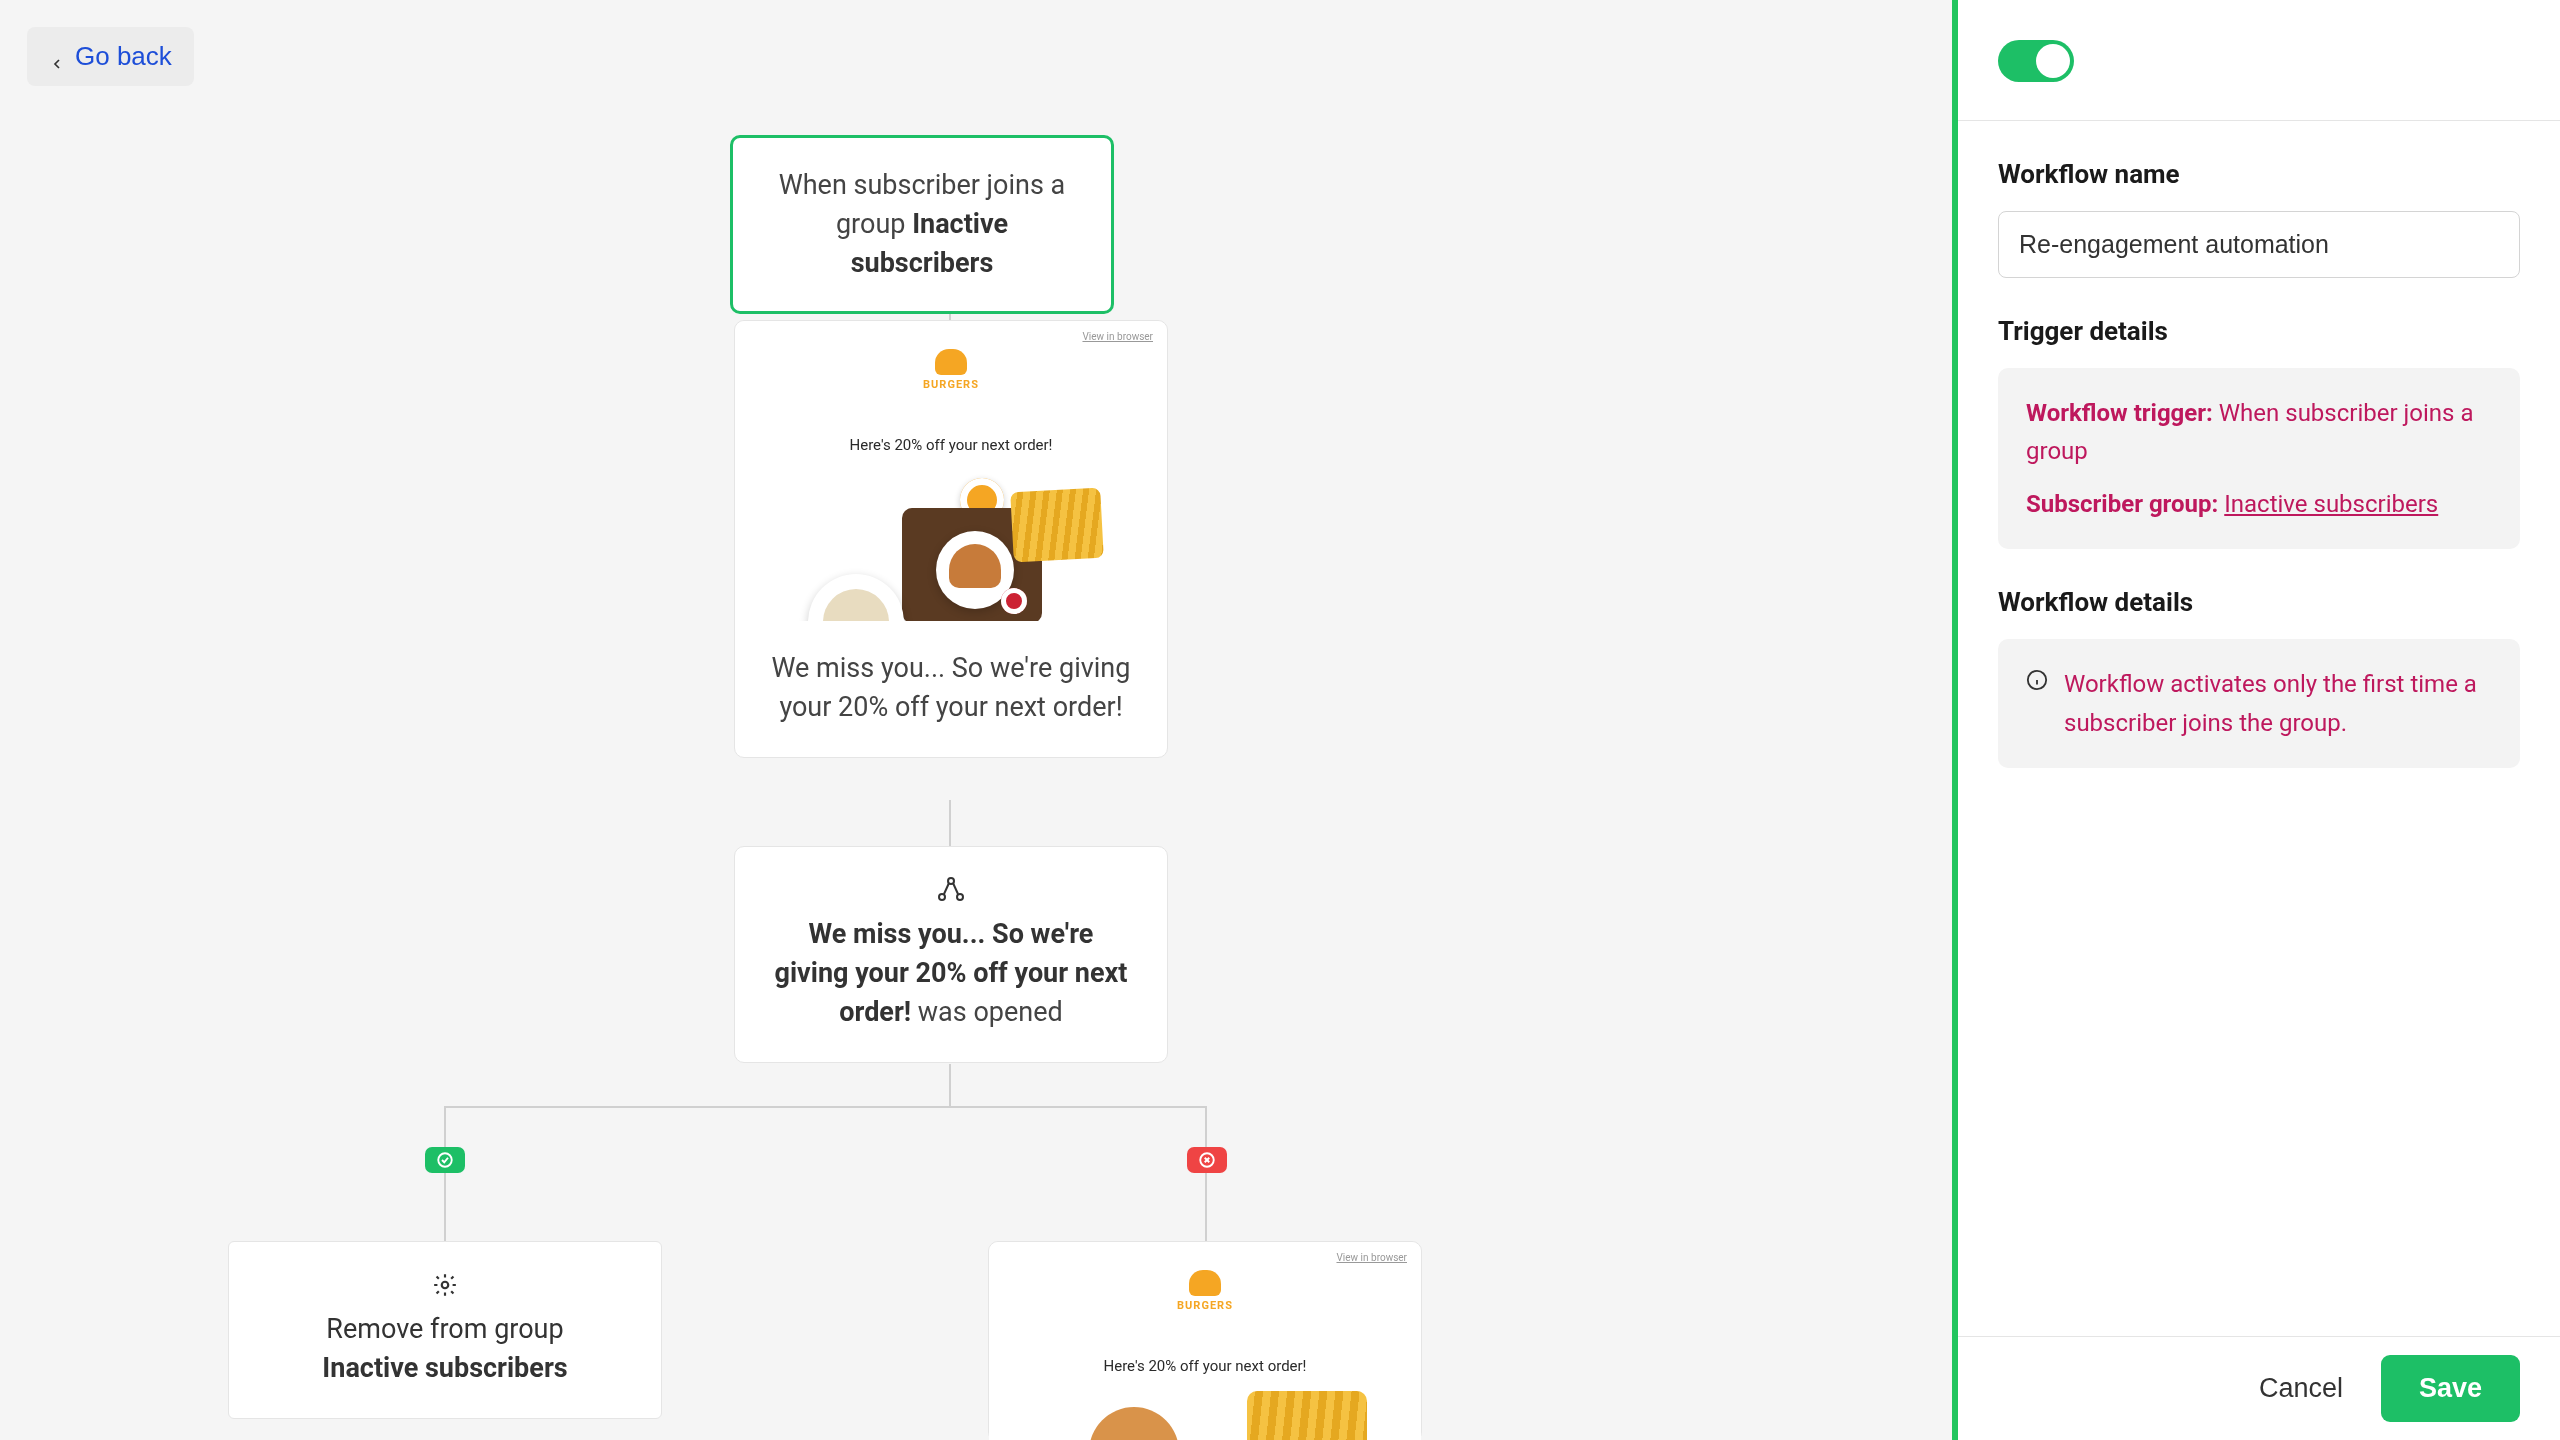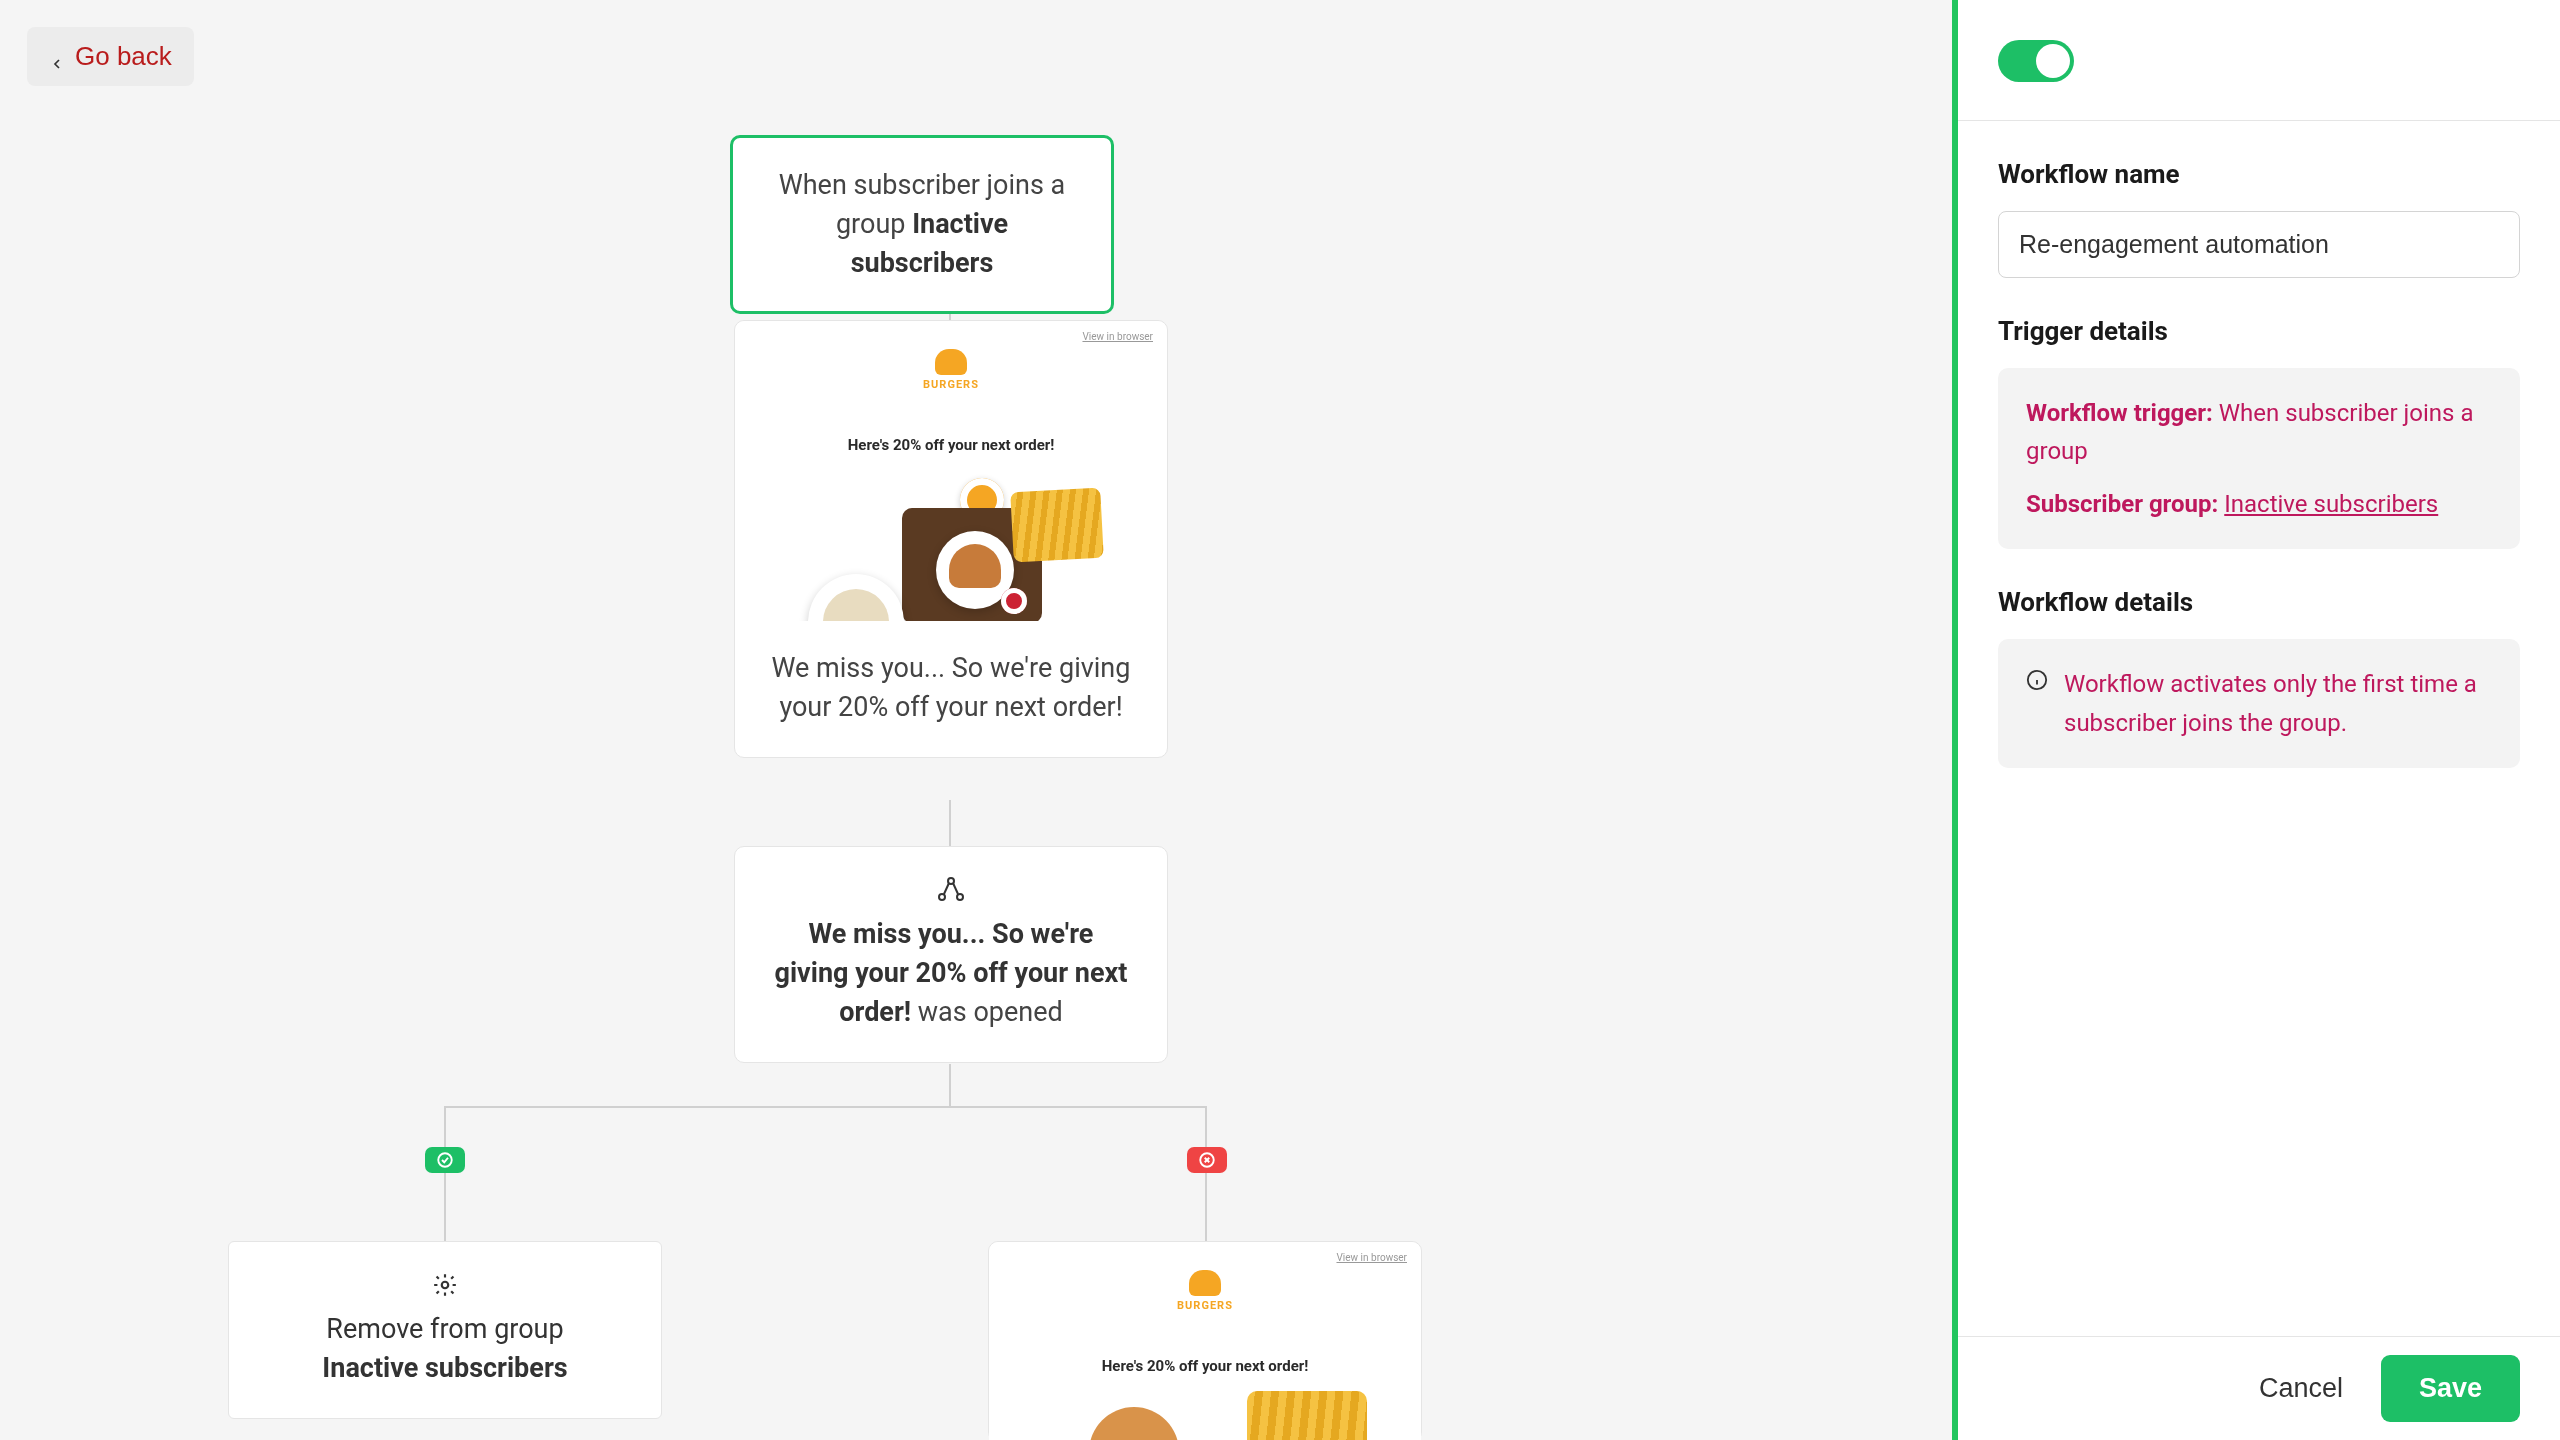--- a/index.html
+++ b/index.html
@@ -23,21 +23,21 @@
     left: 27px;
     background: #ececec;
     border: none;
     border-radius: 8px;
     padding: 14px 22px;
     display: flex;
     align-items: flex-end;
     gap: 10px;
     font-size: 26px;
     font-weight: 500;
-    color: #b91c1c;
+    color: #1d4ed8;
     cursor: pointer;
   }
   .go-back svg { width: 16px; height: 16px; }
 
   .flow {
     position: relative;
     width: 100%;
     height: 100%;
   }
   .node {
@@ -93,21 +93,21 @@
   }
   .logo-text {
     font-size: 11px; font-weight: 700;
     color: #f5a623; letter-spacing: 1px;
     margin-top: 3px;
   }
   .offer-text {
     position: absolute;
     top: 115px; left: 0; right: 0;
     text-align: center;
-    font-size: 15px; font-weight: 700;
+    font-size: 15px; font-weight: 400;
     color: #2a2a2a;
   }
   .food {
     position: absolute;
     top: 155px; left: 50%;
     transform: translateX(-50%);
     width: 270px; height: 170px;
   }
   .plate { border-radius: 50%; background: #fff; box-shadow: 0 3px 10px rgba(0,0,0,0.2); position: absolute; }
   .dip { position:absolute; top:2px; left:144px; width:44px; height:44px; border-radius:50%; background:#f5a623; box-shadow: inset 0 0 0 7px #fff, 0 2px 6px rgba(0,0,0,0.2);}

